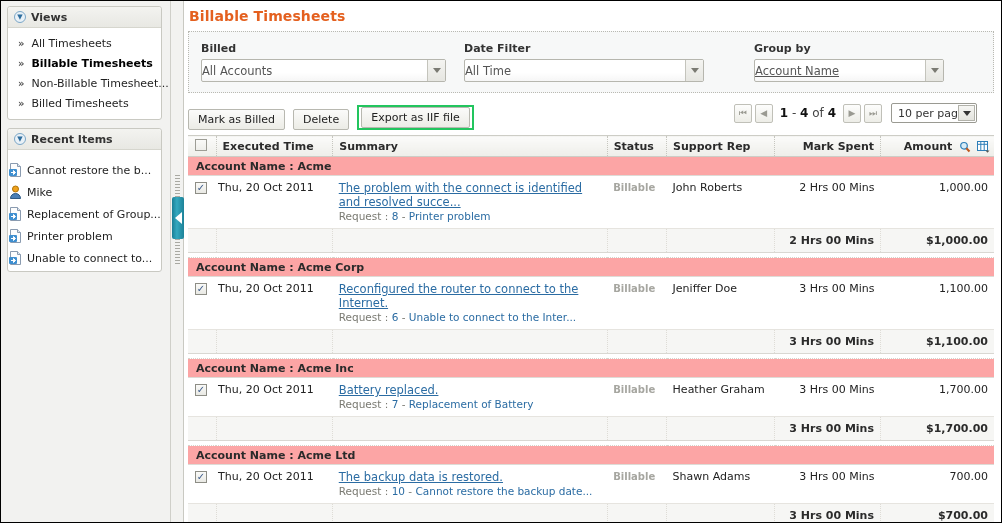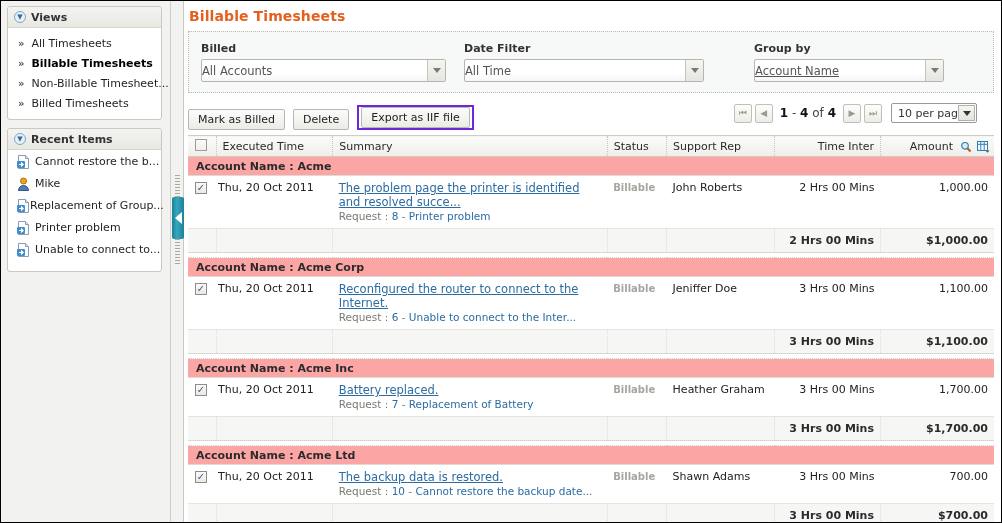--- a/index.html
+++ b/index.html
@@ -61,23 +61,23 @@
     color: #1f1f1f;
     white-space: nowrap;
   }
   .nav-item .chev {
     color: #555; font-size: 10px; margin-right: 7px;
     font-weight: bold;
   }
   .nav-item.active .lbl { font-weight: bold; color: #000; }
 
   .recent-item {
-    display: flex; align-items: flex-start;
+    display: flex; align-items: flex-end;
     height: 22px;
-    padding-left: 9px;
+    padding-left: 1px;
     font-size: 11px;
     color: #1f1f1f;
     white-space: nowrap;
   }
   .recent-item .ric { width: 18px; display:flex; align-items:center; }
 
   
   #splitter {
     position: absolute; left: 170px; top: 0;
     width: 13px; height: 521px;
@@ -170,21 +170,21 @@
     padding: 0 9px;
     background: linear-gradient(to bottom, #fbfbfa 0%, #ececE6 100%);
     border: 1px solid #b8b8b0;
     border-radius: 2px;
     font-size: 11px;
     color: #222;
     display: flex; align-items: center;
     margin-right: 8px;
   }
   .btn-highlight {
-    border: 2px solid #6d28d9;
+    border: 2px solid #22c55e;
     padding: 0 2px;
     margin-right: 8px;
     display: inline-flex;
   }
   .btn-highlight .btn { margin-right: 0; }
 
   #pager {
     position: absolute; right: 0; top: 1px;
     display: flex; align-items: center;
   }
@@ -220,21 +220,21 @@
 
   
   #grid { margin: 5px 8px 0 3px; }
   table { border-collapse: collapse; width: 100%; table-layout: fixed; font-size: 11px; }
   thead th {
     height: 21px;
     background: linear-gradient(to bottom, #fbfbfa 0%, #eeeee9 100%);
     border-top: 1px solid #cdcdc6;
     border-bottom: 1px solid #cdcdc6;
     border-right: 1px dotted #c6c6bf;
-    font-weight: normal;
+    font-weight: bold;
     font-size: 11px;
     color: #2b2b2b;
     text-align: left;
     padding: 0 6px;
     white-space: nowrap;
     margin-top: 16px;
   }
   thead th.num { text-align: right; }
   thead th:last-child { border-right: none; }
   .hcb {
@@ -476,21 +476,21 @@
         </colgroup>
         <thead>
           <tr>
             <th style="padding-left:7px;">
               <span class="hcb"></span>
             </th>
             <th>Executed Time</th>
             <th>Summary</th>
             <th>Status</th>
             <th>Support Rep</th>
-            <th class="num">Time Inter</th>
+            <th class="num">Mark Spent</th>
             <th class="num" style="padding-right:4px;">
               <span>Amount</span>
               <span style="margin-left:3px;">
                 <svg class="ico-svg" width="12" height="12" viewBox="0 0 12 12">
                   <circle cx="5" cy="4.8" r="3.3" fill="#d7ecf7" stroke="#2e7fb8" stroke-width="1.2"></circle>
                   <line x1="7.4" y1="7.2" x2="10.5" y2="10.5" stroke="#c0571a" stroke-width="2"></line>
                 </svg>
               </span>
               <span style="margin-left:2px;">
                 <svg class="ico-svg" width="13" height="12" viewBox="0 0 13 12">
@@ -508,21 +508,21 @@
 
           <tr class="grp-row">
             <td colspan="7">Account Name : Acme</td>
           </tr>
           <tr class="data-row">
             <td style="padding-left:7px;">
               <span class="cb">✓</span>
             </td>
             <td class="c-date">Thu, 20 Oct 2011</td>
             <td>
-              <a class="sum-link" href="#">The problem page the printer is identified and resolved succe...</a>
+              <a class="sum-link" href="#">The problem with the connect is identified and resolved succe...</a>
               <div class="req-line">
                 <span>Request :</span>
                 <a href="#">8</a>
                 <span>-</span>
                 <a href="#">Printer problem</a>
               </div>
             </td>
             <td>
               <span class="status-billable">Billable</span>
             </td>

